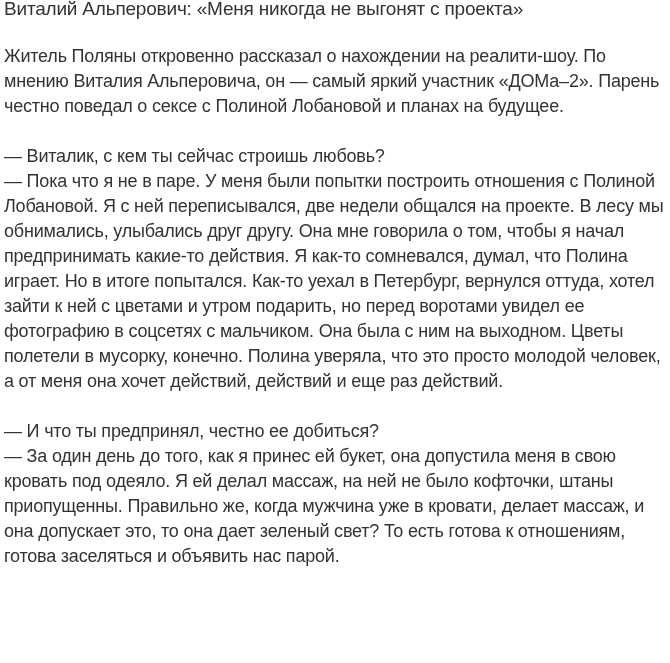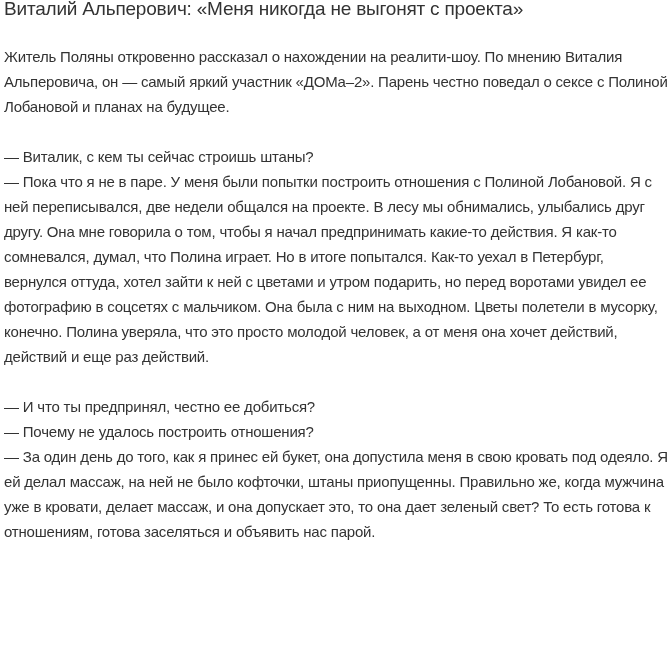--- a/index.html
+++ b/index.html
@@ -22,21 +22,21 @@
   }
   .article-title {
     font-size: 19px;
     font-weight: 400;
     line-height: 25px;
     letter-spacing: -0.2px;
     margin: 0 0 23px 0;
     color: #333333;
   }
   .para {
-    font-size: 15px;
+    font-size: 18px;
     font-weight: 400;
     line-height: 25px;
     letter-spacing: -0.2px;
     margin: 0 0 25px 0;
     color: #333333;
   }
   .question {
     margin-bottom: 0;
   }
   .qa-block:last-child .answer {
@@ -46,26 +46,25 @@
 </head>
 <body>
 
 <article class="article">
 
   <h1 class="article-title">Виталий Альперович: «Меня никогда не выгонят с проекта»</h1>
 
   <p class="para lead">Житель Поляны откровенно рассказал о нахождении на реалити-шоу. По мнению Виталия Альперовича, он — самый яркий участник «ДОМа–2». Парень честно поведал о сексе с Полиной Лобановой и планах на будущее.</p>
 
   <section class="qa-block">
-    <p class="para question">— Виталик, с кем ты сейчас строишь штаны?</p>
+    <p class="para question">— Виталик, с кем ты сейчас строишь любовь?</p>
     <p class="para answer">— Пока что я не в паре. У меня были попытки построить отношения с Полиной Лобановой. Я с ней переписывался, две недели общался на проекте. В лесу мы обнимались, улыбались друг другу. Она мне говорила о том, чтобы я начал предпринимать какие-то действия. Я как-то сомневался, думал, что Полина играет. Но в итоге попытался. Как-то уехал в Петербург, вернулся оттуда, хотел зайти к ней с цветами и утром подарить, но перед воротами увидел ее фотографию в соцсетях с мальчиком. Она была с ним на выходном. Цветы полетели в мусорку, конечно. Полина уверяла, что это просто молодой человек, а от меня она хочет действий, действий и еще раз действий.</p>
   </section>
 
   <section class="qa-block">
     <p class="para question">— И что ты предпринял, честно ее добиться?</p>
   </section>
 
   <section class="qa-block">
-    <p class="para question">— Почему не удалось построить отношения?</p>
     <p class="para answer">— За один день до того, как я принес ей букет, она допустила меня в свою кровать под одеяло. Я ей делал массаж, на ней не было кофточки, штаны приопущенны. Правильно же, когда мужчина уже в кровати, делает массаж, и она допускает это, то она дает зеленый свет? То есть готова к отношениям, готова заселяться и объявить нас парой.</p>
   </section>
 
 </article>
 
 </body></html>

